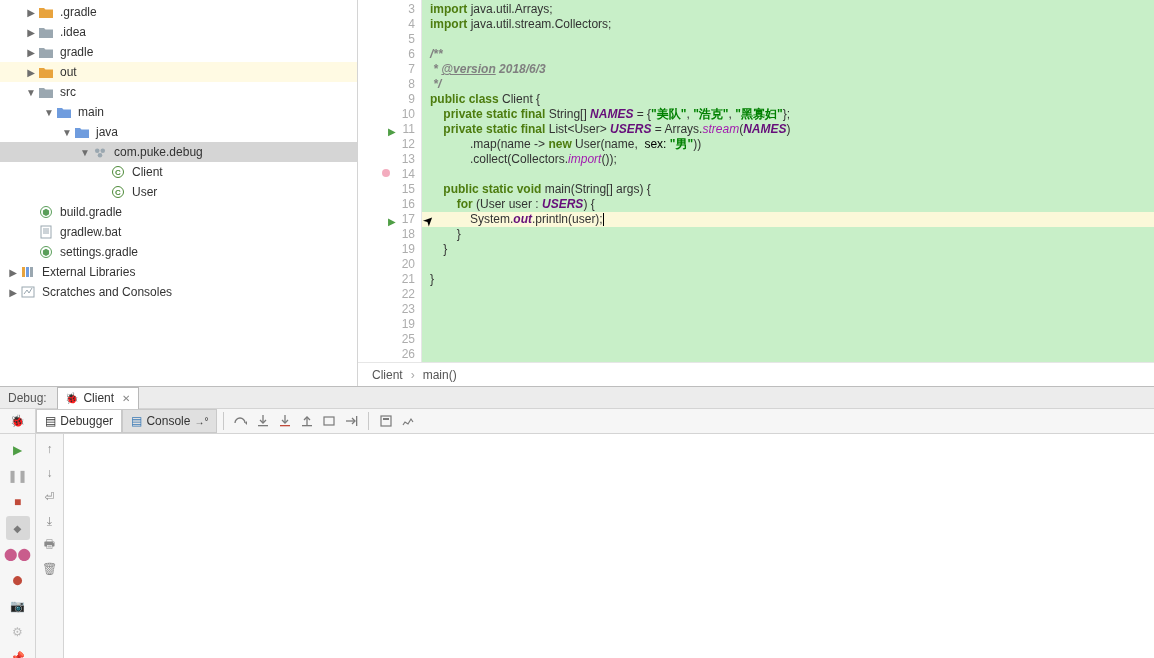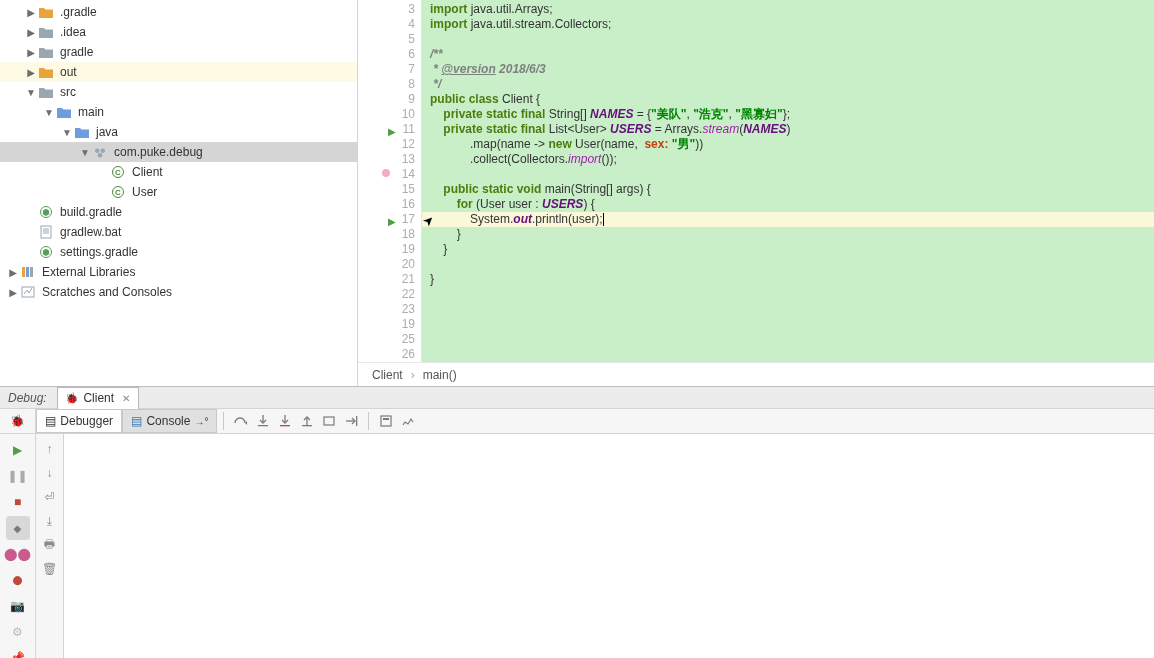--- a/index.html
+++ b/index.html
@@ -26,26 +26,26 @@
 .gutter .bp { position:absolute; left:24px; top:2px; width:8px; height:8px; border-radius:50%; background:#d14; opacity:.35; }
 .code { flex:1; background:#c8efc8; position:relative; padding-top:2px; }
 .code .cl { height:15px; white-space:pre; padding-left:8px; }
 .code .hl { background:#fbf8d9; }
 .kw { color:#4d7c0f; font-weight:bold; }
 .str { color:#008000; font-weight:bold; }
 .fld { color:#a21caf; font-style:italic; }
 .fldb { color:#660e7a; font-weight:bold; font-style:italic; }
 .cmt { color:#808080; font-style:italic; font-weight:bold;}
 .tag { color:#808080; font-style:italic; text-decoration:underline; font-weight:bold;}
-.ann { color:#c2410c;font-weight:bold; }
+.ann { color:#000000; }
 .breadcrumb { height:24px; border-top:1px solid #e6e6e6; background:#fff; display:flex; align-items:center; padding-left:14px; color:#555; font-size:12px; }
 .breadcrumb .sep { margin:0 8px; color:#aaa; }
 .debug-panel { border-top:1px solid #bdbdbd; display:flex; flex-direction:column; height:278px; }
 .debug-header { height:22px; background:#ececec; display:flex; align-items:center; border-bottom:1px solid #d4d4d4; }
-.debug-header .title { padding:0 8px; color:#555;font-style:italic; }
+.debug-header .title { padding:0 8px; color:#555; }
 .debug-header .tab { background:#fff; border:1px solid #b8b8b8; border-bottom:none; height:22px; display:flex; align-items:center; padding:0 8px; margin-left:2px; gap:4px; }
 .debug-header .bug { color:#3b9e3b; font-size:11px; }
 .debug-header .close { color:#888; font-size:10px; margin-left:4px; }
 .debug-toolbar { height:28px; background:#f6f6f6; border-bottom:1px solid #d4d4d4; display:flex; align-items:center; }
 .debug-toolbar .subtab { padding:4px 8px; border:1px solid #c9c9c9; background:#fff; font-size:11px; display:flex; align-items:center; gap:4px; }
 .debug-toolbar .subtab.active { background:#e0e0e0; }
 .debug-toolbar .sep { width:1px; height:18px; background:#c9c9c9; margin:0 6px; }
 .debug-toolbar .tbn { width:22px; height:22px; display:inline-flex; align-items:center; justify-content:center; color:#7a7a7a; }
 .debug-body { flex:1; display:flex; }
 .left-rail { width:36px; background:#f6f6f6; border-right:1px solid #d4d4d4; display:flex; flex-direction:column; align-items:center; padding-top:4px; gap:2px; }

